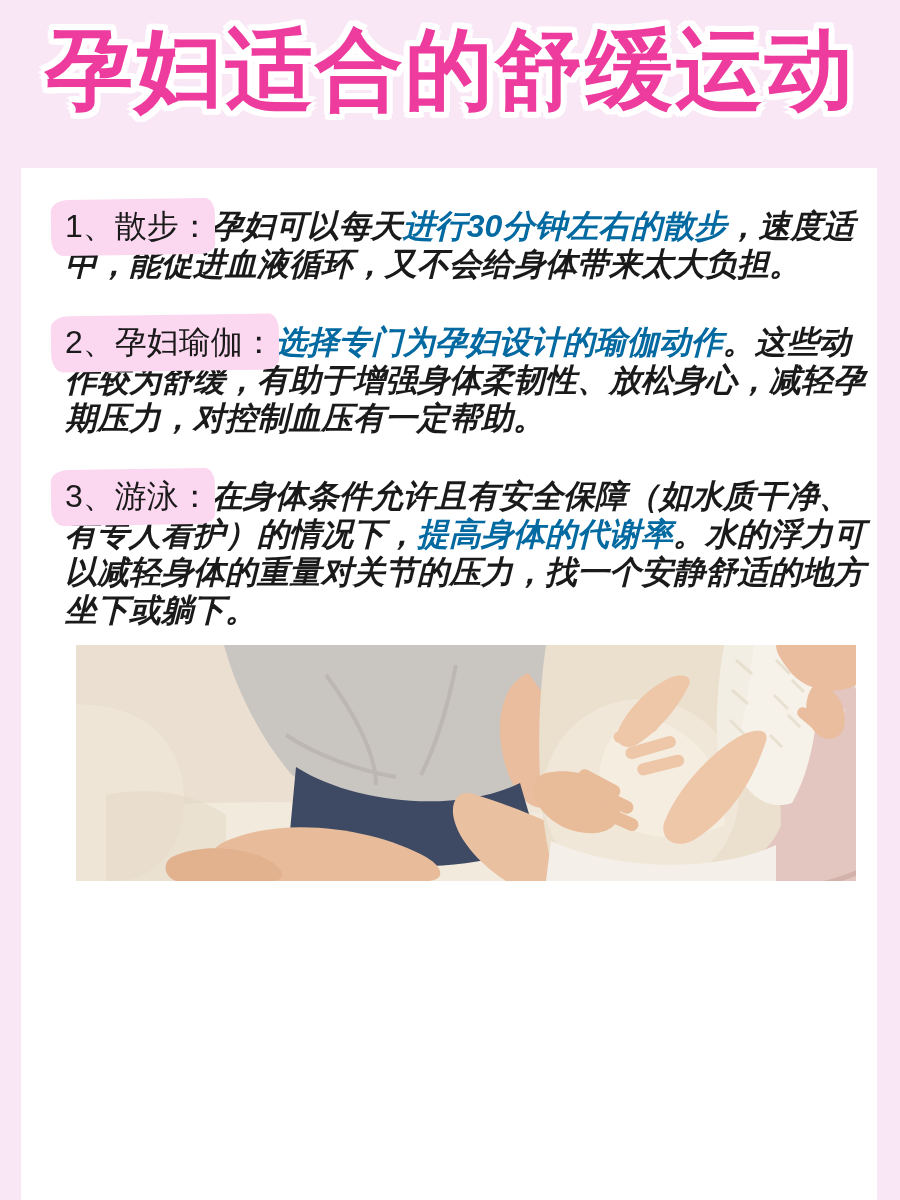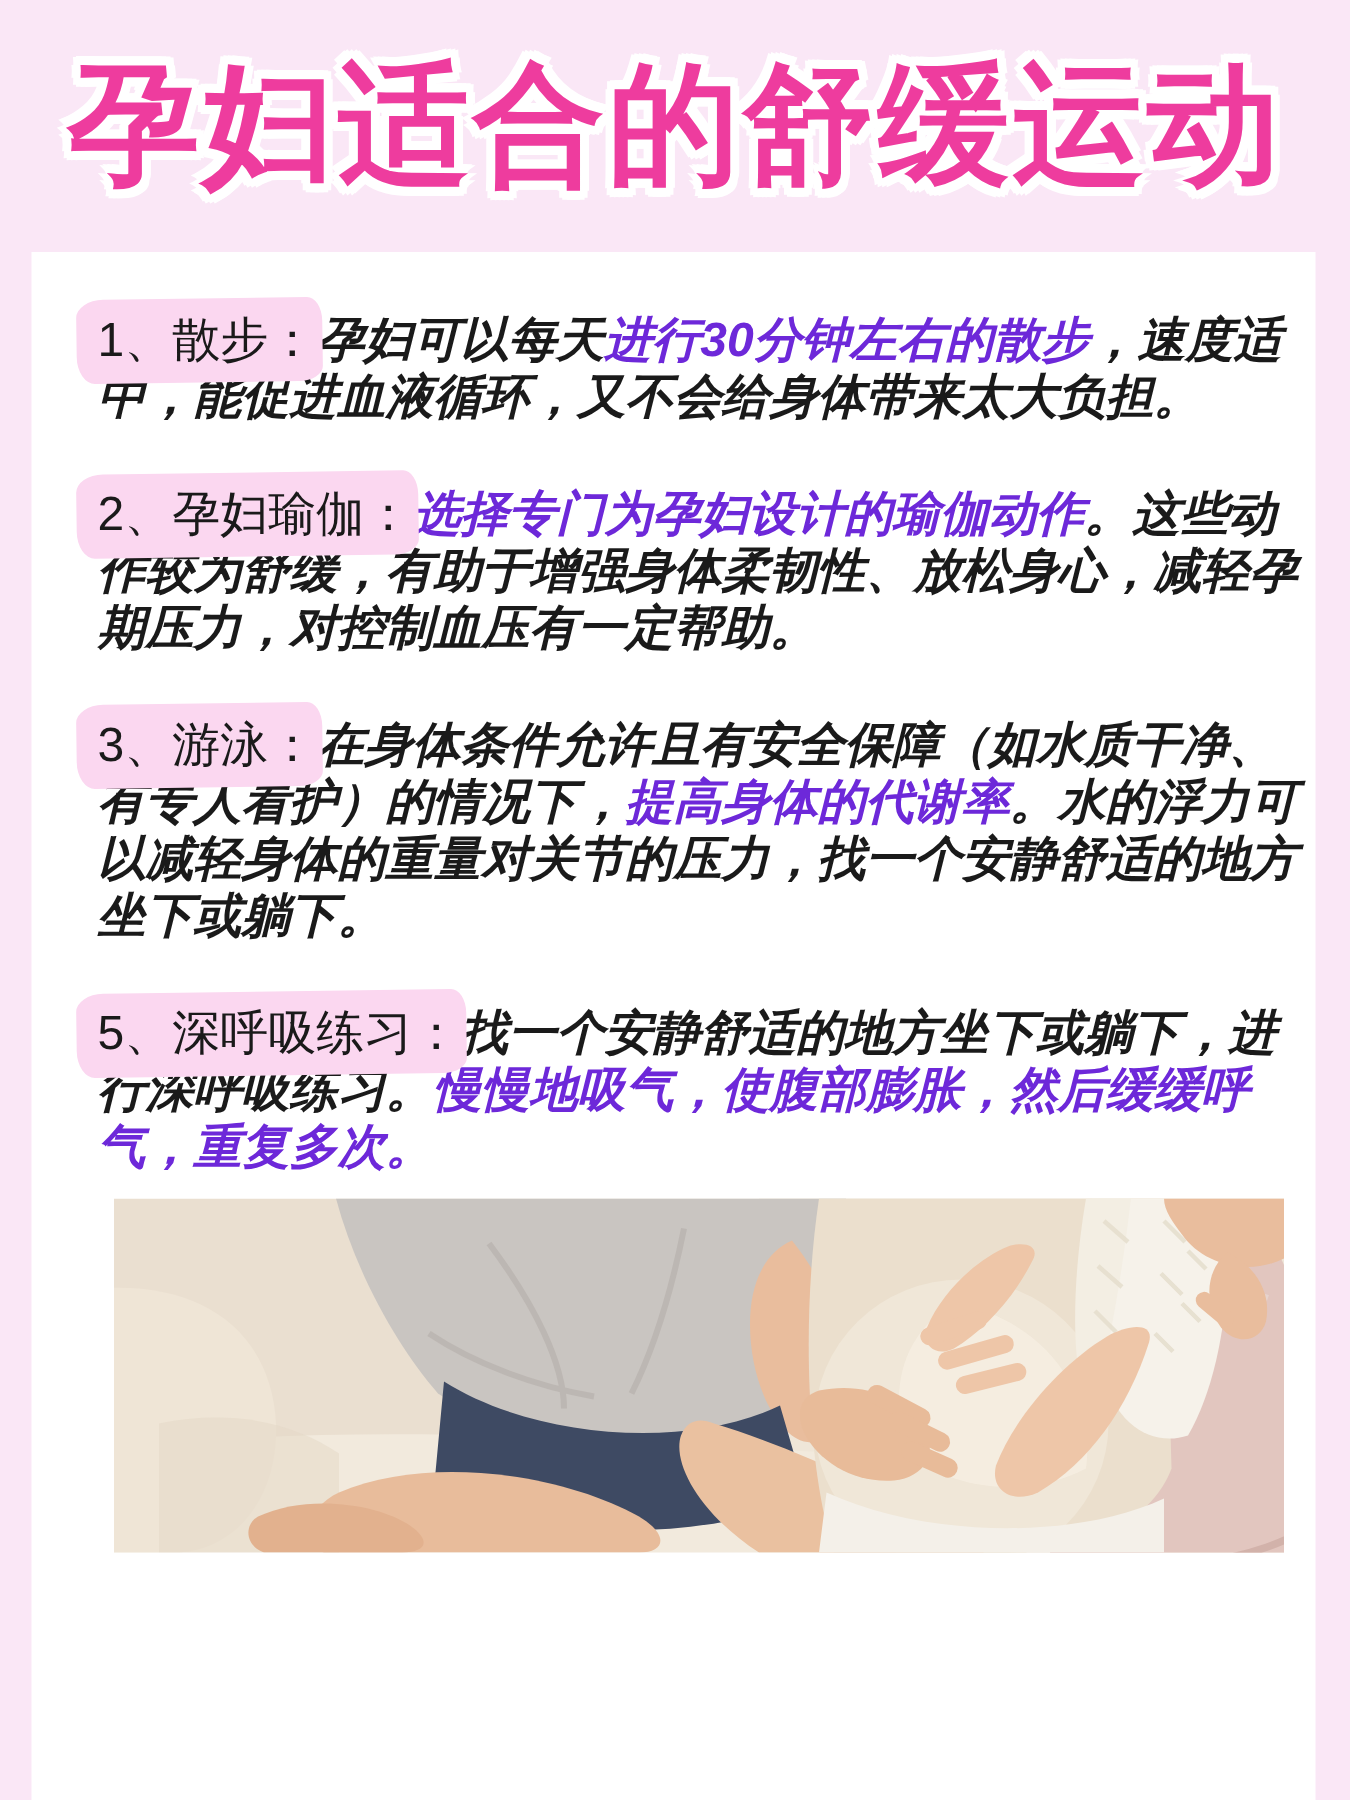--- a/index.html
+++ b/index.html
@@ -3,21 +3,21 @@
 <meta charset="utf-8">
 <style>
   html,body{margin:0;padding:0;}
   body{
     width:900px;height:1200px;
     background:#fae7f6;
     font-family:"Liberation Sans",sans-serif;
     overflow:hidden;
   }
   
-  .header{height:168px;box-sizing:border-box;padding-top:35px;text-align:center;}
+  .header{height:168px;box-sizing:border-box;padding-top:22px;text-align:center;}
   .title{
     display:inline-block;
     font-size:88px;line-height:96px;font-weight:900;letter-spacing:2px;
     color:#ee3c9e;white-space:nowrap;
     text-shadow:
       6px 0 0 #fff,-6px 0 0 #fff,0 6px 0 #fff,0 -6px 0 #fff,
       5px 5px 0 #fff,-5px 5px 0 #fff,5px -5px 0 #fff,-5px -5px 0 #fff,
       3px 6px 0 #fff,-3px 6px 0 #fff,3px -6px 0 #fff,-3px -6px 0 #fff;
   }
   
@@ -40,21 +40,21 @@
   .hl{position:relative;white-space:nowrap;}
   .hl::before{
     content:"";position:absolute;
     left:-14px;right:-4px;top:-9px;bottom:-11px;
     background:#fbd7f0;
     border-radius:18px 10px 16px 12px / 12px 16px 10px 18px;
     transform:rotate(-0.8deg);
   }
   .hl b{position:relative;z-index:1;font-weight:400;}
   .sg{color:#1a1a1a;font-style:italic;}
-  .sg.pink{color:#6d28d9;text-align:center;}
+  .sg.pink{color:#0369a1;text-align:center;}
   
   .photo{
     width:780px;height:236px;
     margin:16px 0 0 11px;
     display:block;
   }
 </style>
 </head>
 <body>
 
@@ -64,21 +64,20 @@
 
 <div class="card">
 
   <p class="para"><span class="hl"><b>1、散步：</b></span><span class="sg">孕妇可以每天</span><span class="sg pink">进行30分钟左右的散步</span><span class="sg">，速度适中，能促进血液循环，又不会给身体带来太大负担。</span></p>
 
   <p class="para"><span class="hl"><b>2、孕妇瑜伽：</b></span><span class="sg pink">选择专门为孕妇设计的瑜伽动作</span><span class="sg">。这些动作较为舒缓，有助于增强身体柔韧性、放松身心，减轻孕期压力，对控制血压有一定帮助。</span></p>
 
   <p class="para"><span class="hl"><b>3、游泳：</b></span><span class="sg">在身体条件允许且有安全保障（如水质干净、有专人看护）的情况下，</span><span class="sg pink">提高身体的代谢率</span><span class="sg">。水的浮力可以减轻身体的重量对关节的压力，找一个安静舒适的地方坐下或躺下。</span></p>
 
 
-  <p class="para"><span class="hl"><b>5、深呼吸练习：</b></span><span class="sg">找一个安静舒适的地方坐下或躺下，进行深呼吸练习。</span><span class="sg pink">慢慢地吸气，使腹部膨胀，然后缓缓呼气，重复多次。</span></p>
 
   <svg class="photo" viewBox="0 0 780 236" preserveAspectRatio="none" xmlns="http://www.w3.org/2000/svg">
 
     <rect x="0" y="0" width="780" height="236" fill="#eadfd0"></rect>
     <rect x="430" y="0" width="350" height="236" fill="#efe6d8"></rect>
 
     <path fill="#f2eadd" d="M0,168 C120,150 300,158 420,166 C560,176 700,168 780,160 L780,236 L0,236 Z"></path>
 
     <path fill="#efe5d6" d="M-10,60 C60,55 105,90 108,150 C110,200 80,236 40,236 L-10,236 Z"></path>
     <path fill="#e4d8c6" d="M30,150 C80,140 120,150 150,170 L150,236 L30,236 Z" opacity="0.5"></path>

